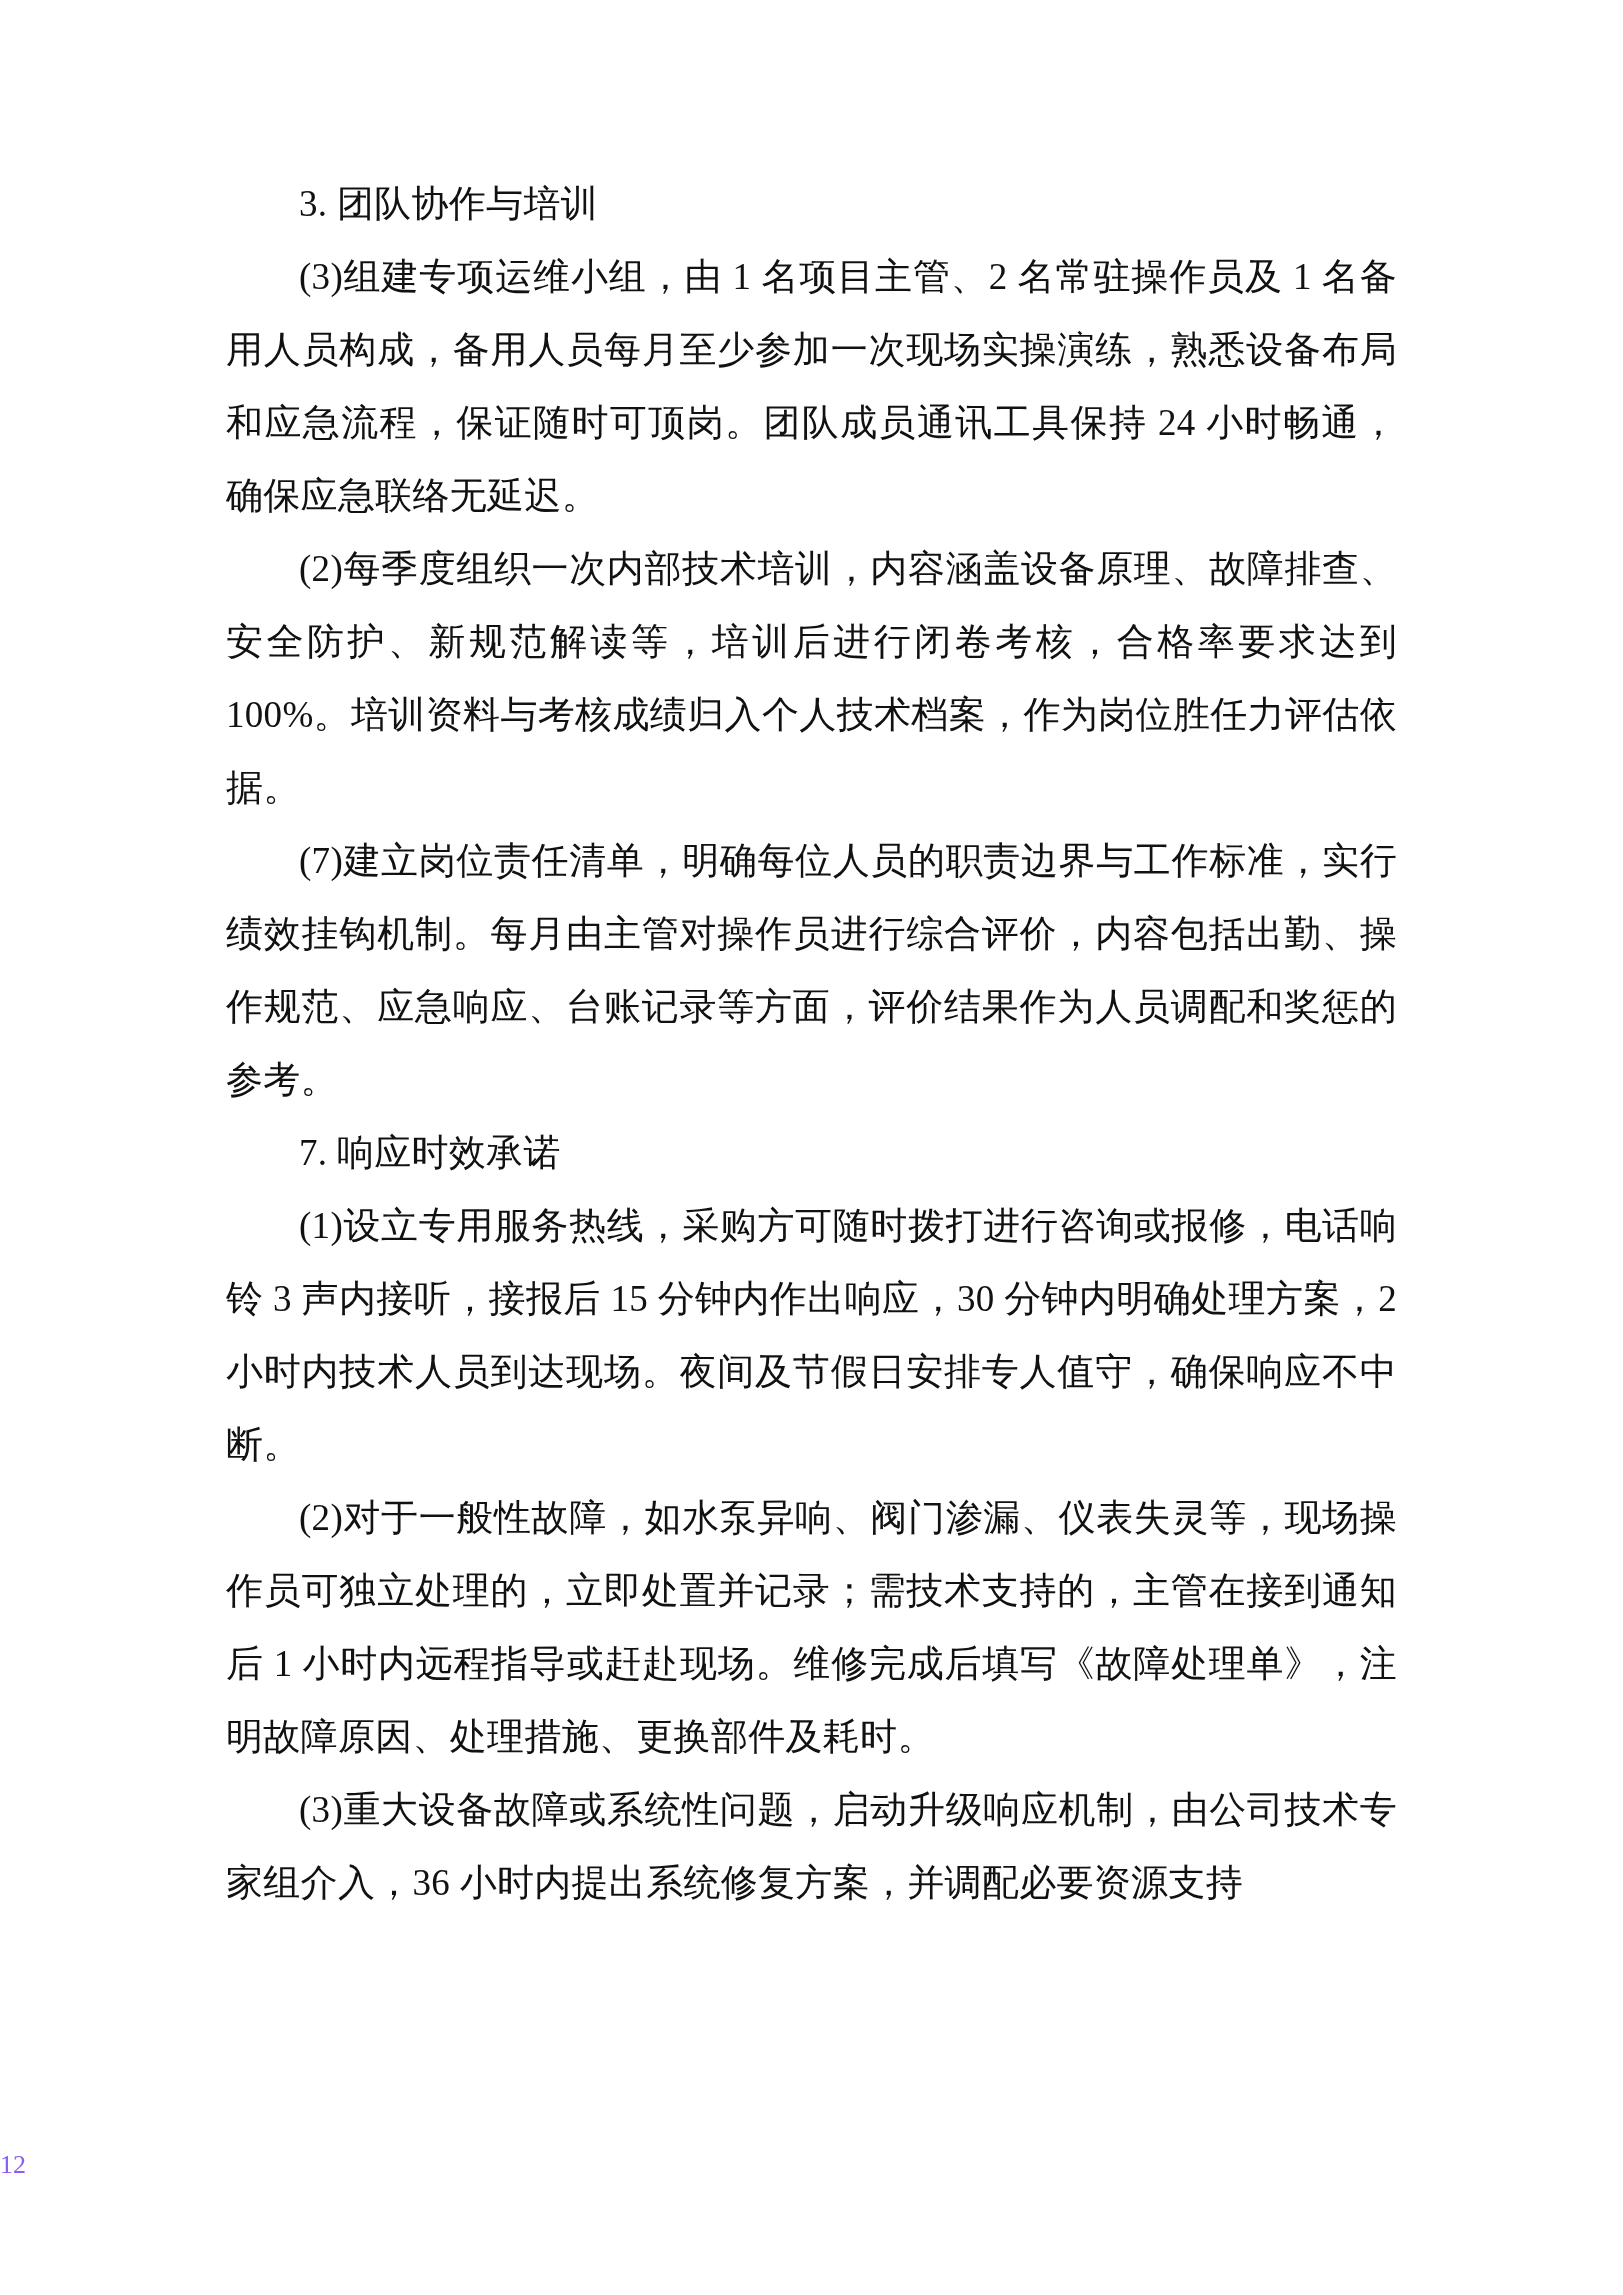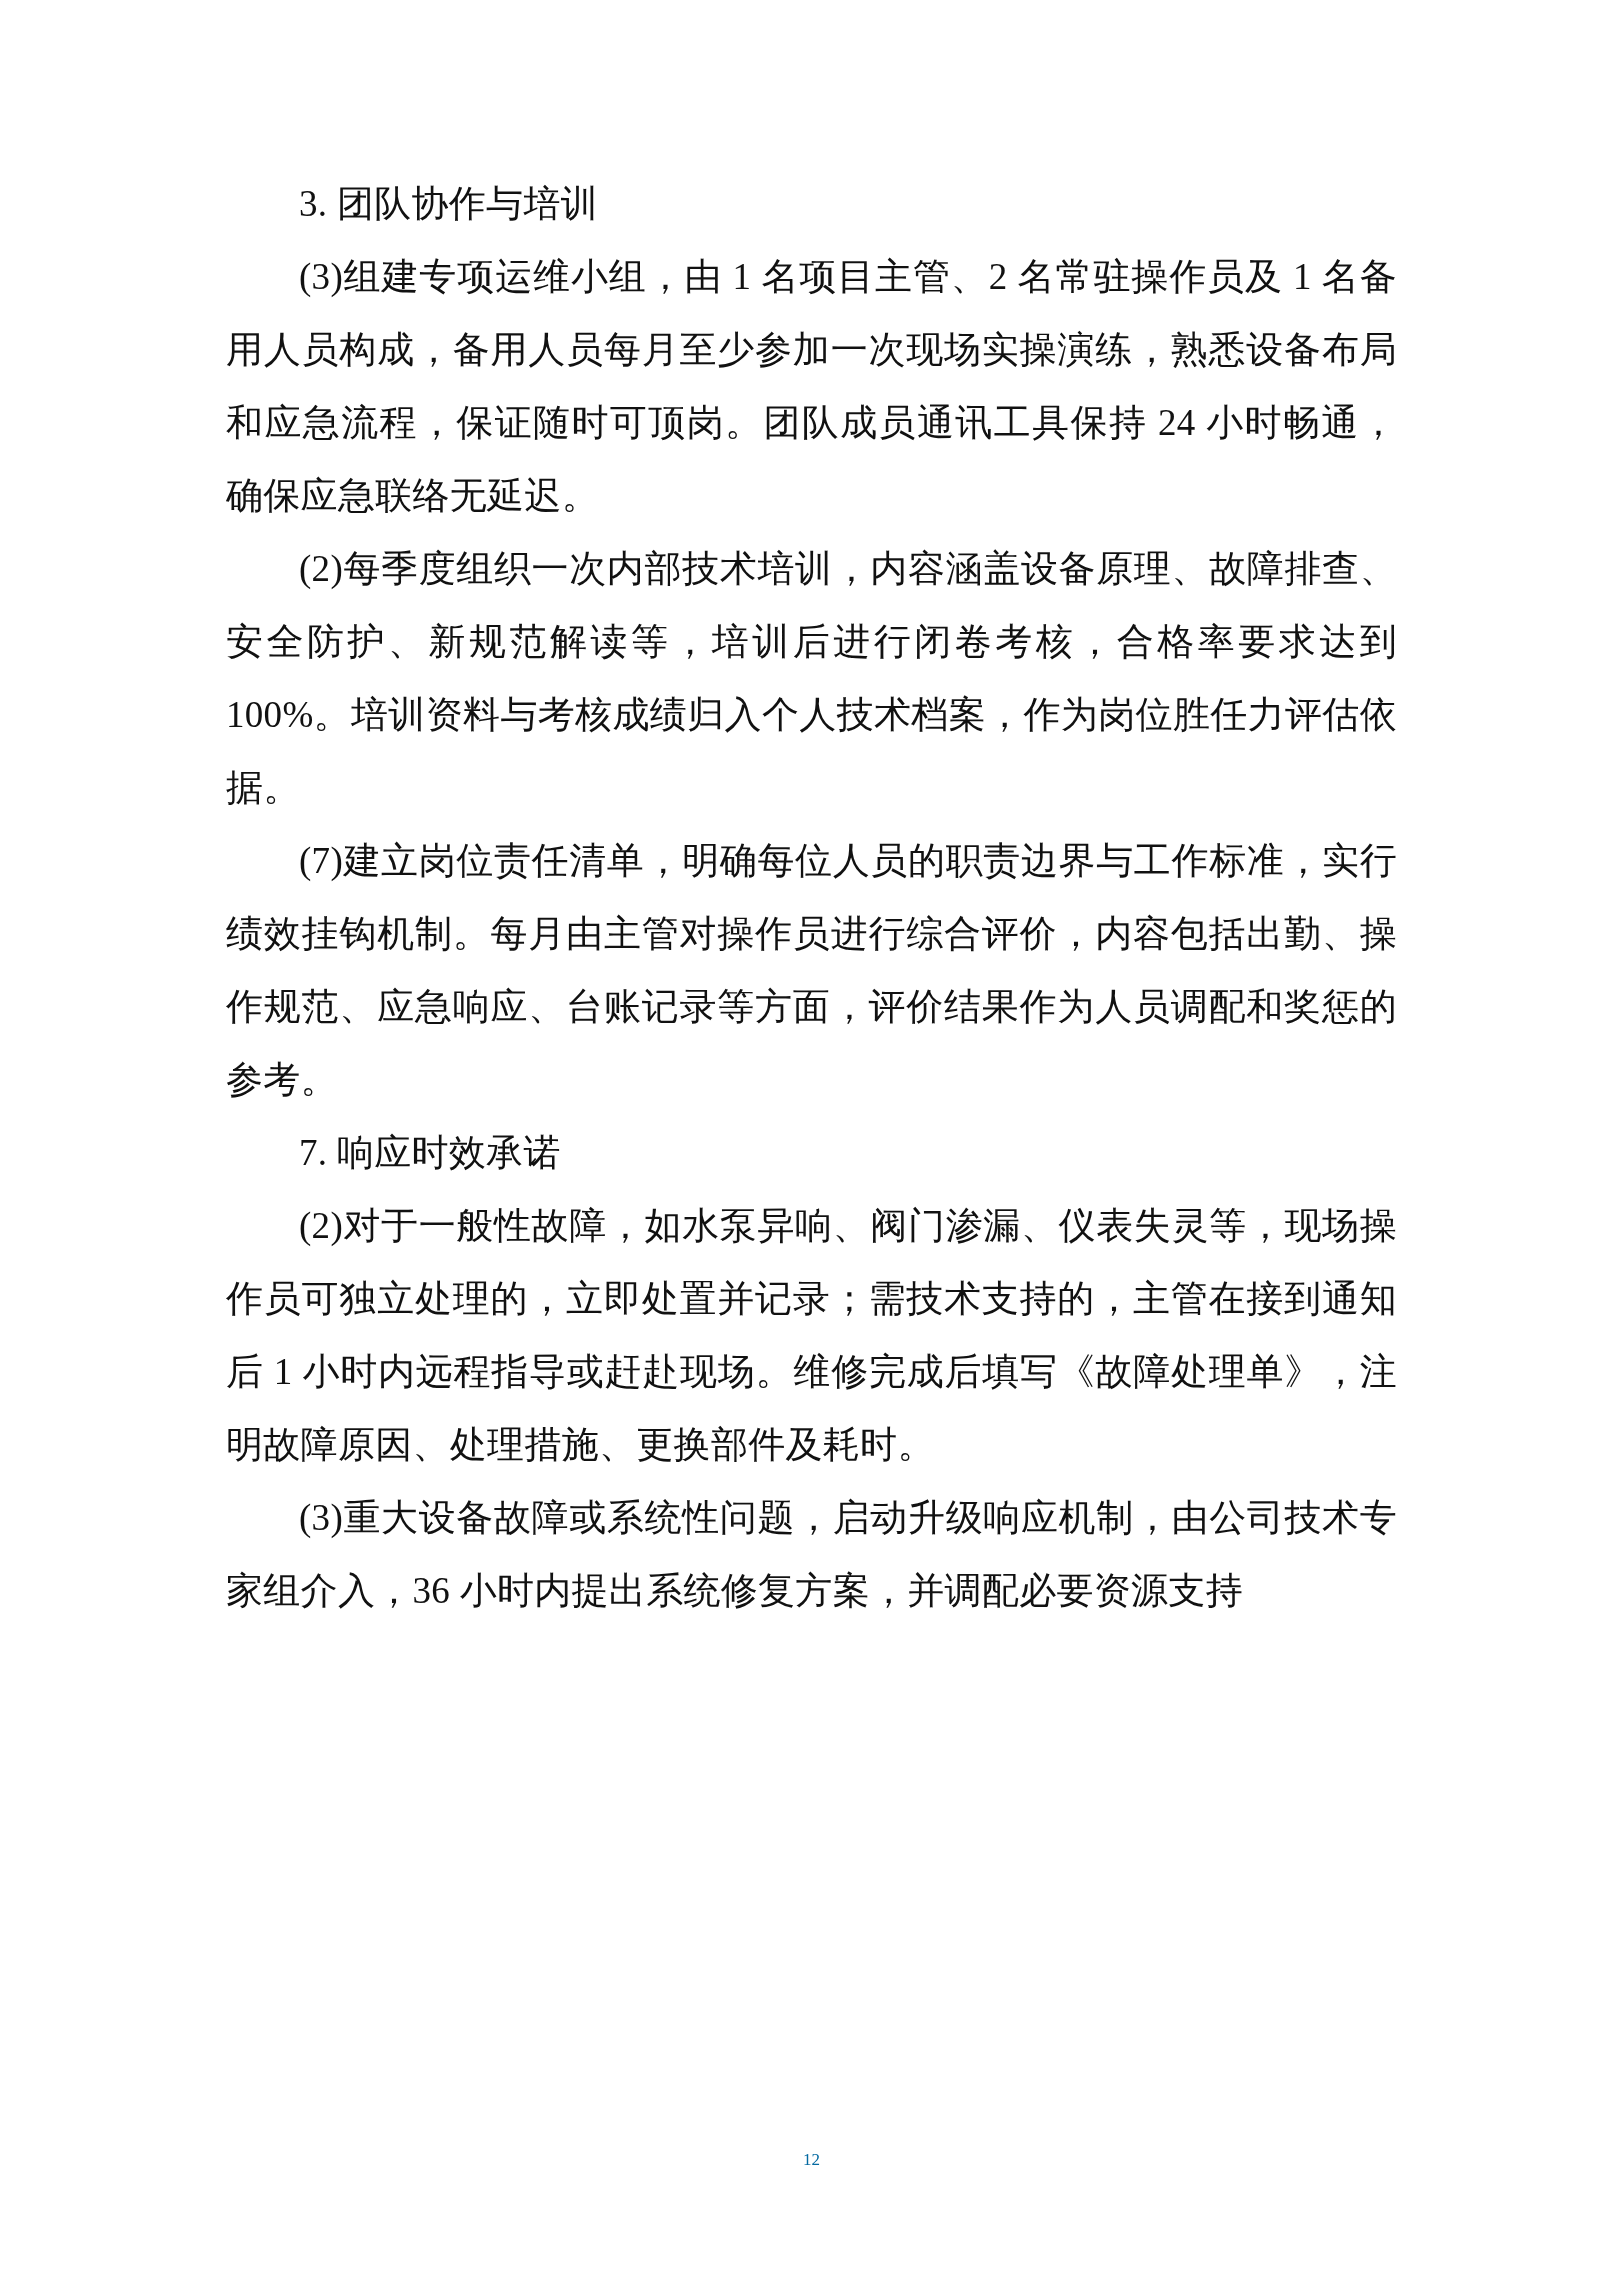--- a/index.html
+++ b/index.html
@@ -33,34 +33,34 @@
     letter-spacing: 0.3px;
   }
   .indent {
     text-indent: 73px;
   }
   .pagenum {
     position: absolute;
     left: 0;
     right: 0;
     top: 2150px;
-    text-align: center;
-    font-size: 17px;
+    font-size: 26px;
     font-family: "Liberation Serif", "DejaVu Serif", serif;
-    color: #0369a1;
+    color: #8b5cf6;
   }
 </style>
 </head>
 <body>
 
 <div class="page">
   <div class="content">
     <p class="para indent">3. 团队协作与培训</p>
     <p class="para indent">(3)组建专项运维小组，由 1 名项目主管、2 名常驻操作员及 1 名备用人员构成，备用人员每月至少参加一次现场实操演练，熟悉设备布局和应急流程，保证随时可顶岗。团队成员通讯工具保持 24 小时畅通，确保应急联络无延迟。</p>
     <p class="para indent">(2)每季度组织一次内部技术培训，内容涵盖设备原理、故障排查、安全防护、新规范解读等，培训后进行闭卷考核，合格率要求达到 100%。培训资料与考核成绩归入个人技术档案，作为岗位胜任力评估依据。</p>
     <p class="para indent">(7)建立岗位责任清单，明确每位人员的职责边界与工作标准，实行绩效挂钩机制。每月由主管对操作员进行综合评价，内容包括出勤、操作规范、应急响应、台账记录等方面，评价结果作为人员调配和奖惩的参考。</p>
     <p class="para indent">7. 响应时效承诺</p>
+    <p class="para indent">(1)设立专用服务热线，采购方可随时拨打进行咨询或报修，电话响铃 3 声内接听，接报后 15 分钟内作出响应，30 分钟内明确处理方案，2 小时内技术人员到达现场。夜间及节假日安排专人值守，确保响应不中断。</p>
     <p class="para indent">(2)对于一般性故障，如水泵异响、阀门渗漏、仪表失灵等，现场操作员可独立处理的，立即处置并记录；需技术支持的，主管在接到通知后 1 小时内远程指导或赶赴现场。维修完成后填写《故障处理单》，注明故障原因、处理措施、更换部件及耗时。</p>
     <p class="para indent">(3)重大设备故障或系统性问题，启动升级响应机制，由公司技术专家组介入，36 小时内提出系统修复方案，并调配必要资源支持</p>
   </div>
   <div class="pagenum">12</div>
 </div>
 
 
 </body></html>

